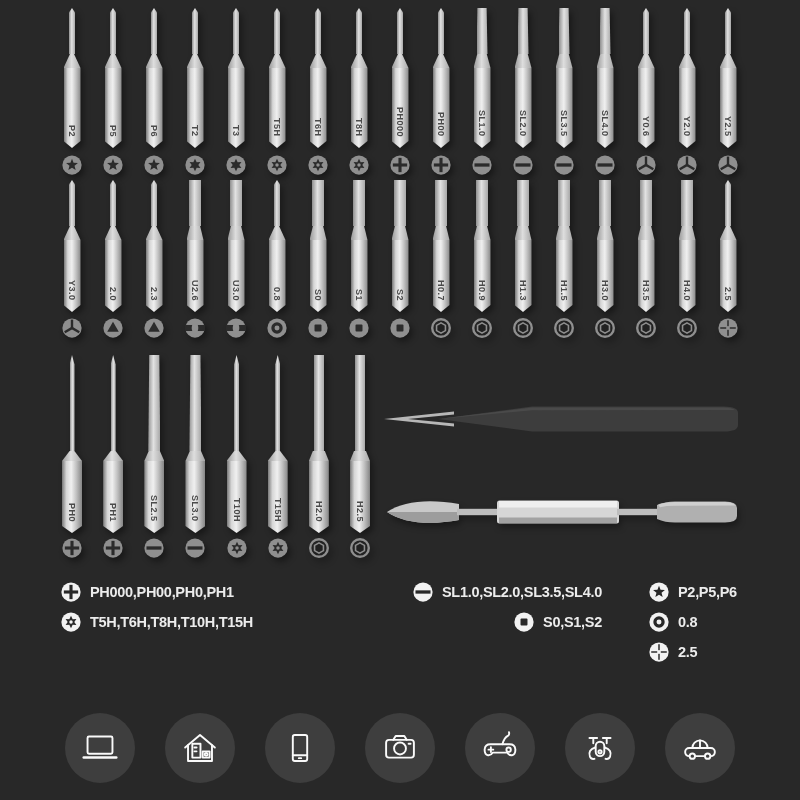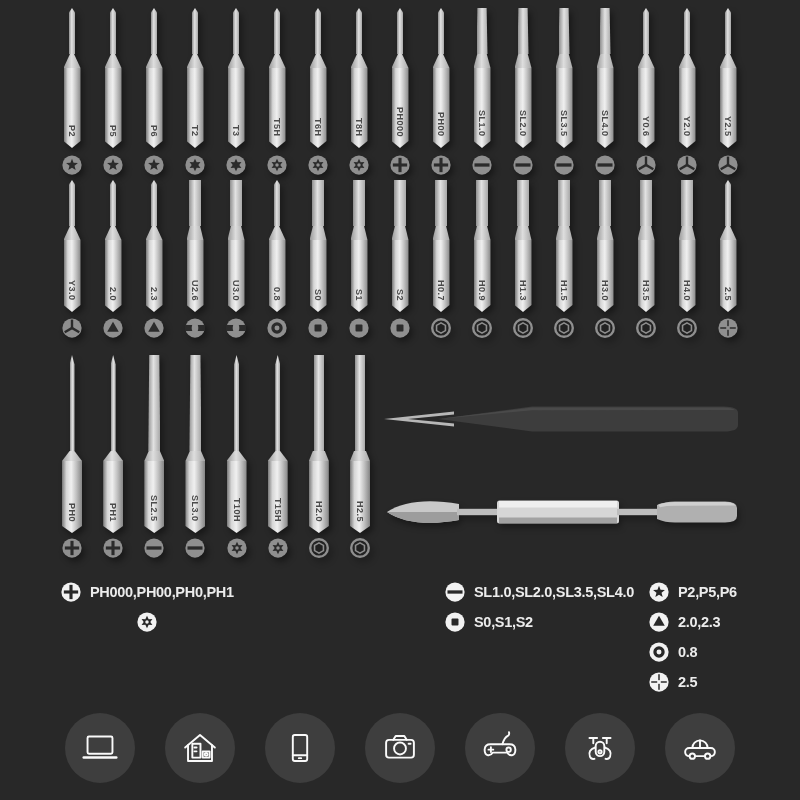--- a/index.html
+++ b/index.html
@@ -34,22 +34,22 @@
   #row-2 .tip{height:46px;} #row-2 .taper{height:14px;width:17px;} #row-2 .shaft{width:17px;height:72px;} #row-2 .bicon{margin-top:5px;}
   #row-3 .tip{height:96px;} #row-3 .taper{height:10px;width:20px;} #row-3 .shaft{width:20px;height:72px;} #row-3 .bicon{margin-top:4px;}
   #row-3 .tip.needle{width:5px;} #row-3 .tip.blade{width:12px;} #row-3 .tip.block{width:10px;}
   .bicon{width:22px;height:22px;line-height:0;}
   
   #tweezers{position:absolute;left:382px;top:402px;width:360px;height:34px;line-height:0;}
   #spudger{position:absolute;left:385px;top:492px;width:356px;height:40px;line-height:0;
      filter:drop-shadow(2px 4px 3px rgba(0,0,0,0.35));}
   
   .legend-col{position:absolute;top:577px;display:flex;flex-direction:column;}
-  #legend-col-0{left:60px;align-items:center;}
-  #legend-col-1{left:444px;}
+  #legend-col-0{left:60px;}
+  #legend-col-1{left:412px;align-items:flex-end;}
   #legend-col-2{left:648px;text-align:right;}
   .legend-item{height:30px;display:flex;align-items:center;gap:8px;white-space:nowrap;}
   .legend-item .licon{width:22px;height:22px;line-height:0;flex:0 0 22px;}
   .legend-item .ltext{font-size:14.5px;font-weight:700;color:#ececec;letter-spacing:-0.3px;}
   
   #devices{position:absolute;left:65px;top:713px;width:670px;height:70px;
      display:flex;justify-content:space-between;}
   .devcircle{width:70px;height:70px;border-radius:50%;background:#3e3e3e;
      display:flex;align-items:center;justify-content:center;line-height:0;}
 </style>
@@ -572,20 +572,21 @@
               <rect x="4.2" y="10.3" width="15.6" height="3.4" fill="#282828"></rect>
             </svg></span>
           <span class="ltext">PH000,PH00,PH0,PH1</span>
         </div>
         <div class="legend-item">
           <span class="licon"><svg viewBox="0 0 24 24" width="100%" height="100%">
               <circle cx="12" cy="12" r="10.5" fill="#f2f2f2"></circle>
               <polygon points="12.00,5.20 13.80,8.88 17.89,8.60 15.60,12.00 17.89,15.40 13.80,15.12 12.00,18.80 10.20,15.12 6.11,15.40 8.40,12.00 6.11,8.60 10.20,8.88" fill="#282828"></polygon>
               <circle cx="12" cy="12" r="1.9" fill="#f2f2f2"></circle>
             </svg></span>
+          <span class="ltext">T5H,T6H,T8H,T10H,T15H</span>
         </div>
       </div>
     <div class="legend-col" id="legend-col-1">
         <div class="legend-item">
           <span class="licon"><svg viewBox="0 0 24 24" width="100%" height="100%">
               <circle cx="12" cy="12" r="10.5" fill="#f2f2f2"></circle>
               <rect x="3.8" y="10.2" width="16.4" height="3.6" fill="#282828"></rect>
             </svg></span>
           <span class="ltext">SL1.0,SL2.0,SL3.5,SL4.0</span>
         </div>
@@ -597,27 +598,20 @@
           <span class="ltext">S0,S1,S2</span>
         </div>
       </div>
     <div class="legend-col" id="legend-col-2">
         <div class="legend-item">
           <span class="licon"><svg viewBox="0 0 24 24" width="100%" height="100%">
               <circle cx="12" cy="12" r="10.5" fill="#f2f2f2"></circle>
               <polygon points="12.00,5.20 13.70,9.65 18.47,9.90 14.76,12.90 16.00,17.50 12.00,14.90 8.00,17.50 9.24,12.90 5.53,9.90 10.30,9.65" fill="#282828"></polygon>
             </svg></span>
           <span class="ltext">P2,P5,P6</span>
-        </div>
-        <div class="legend-item">
-          <span class="licon"><svg viewBox="0 0 24 24" width="100%" height="100%">
-              <circle cx="12" cy="12" r="10.5" fill="#f2f2f2"></circle>
-              <polygon points="12,5.2 18.3,16.2 5.7,16.2" fill="#282828"></polygon>
-            </svg></span>
-          <span class="ltext">2.0,2.3</span>
         </div>
         <div class="legend-item">
           <span class="licon"><svg viewBox="0 0 24 24" width="100%" height="100%">
               <circle cx="12" cy="12" r="10.5" fill="#f2f2f2"></circle>
               <circle cx="12" cy="12" r="6.2" fill="#282828"></circle>
               <circle cx="12" cy="12" r="2.7" fill="#f2f2f2"></circle>
             </svg></span>
           <span class="ltext">0.8</span>
         </div>
         <div class="legend-item">

